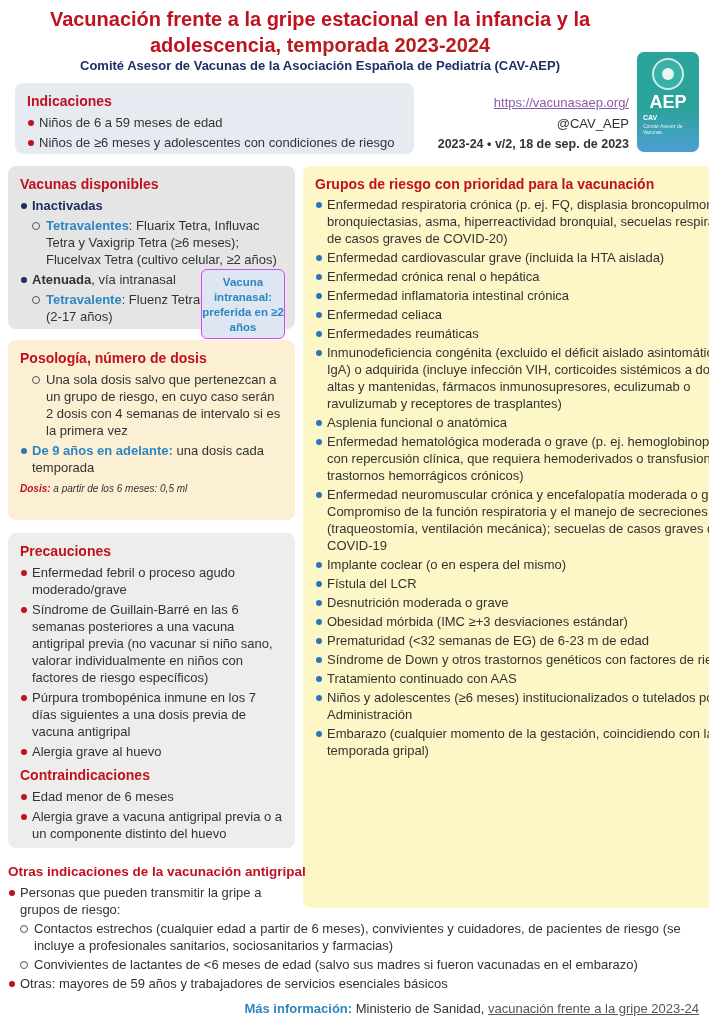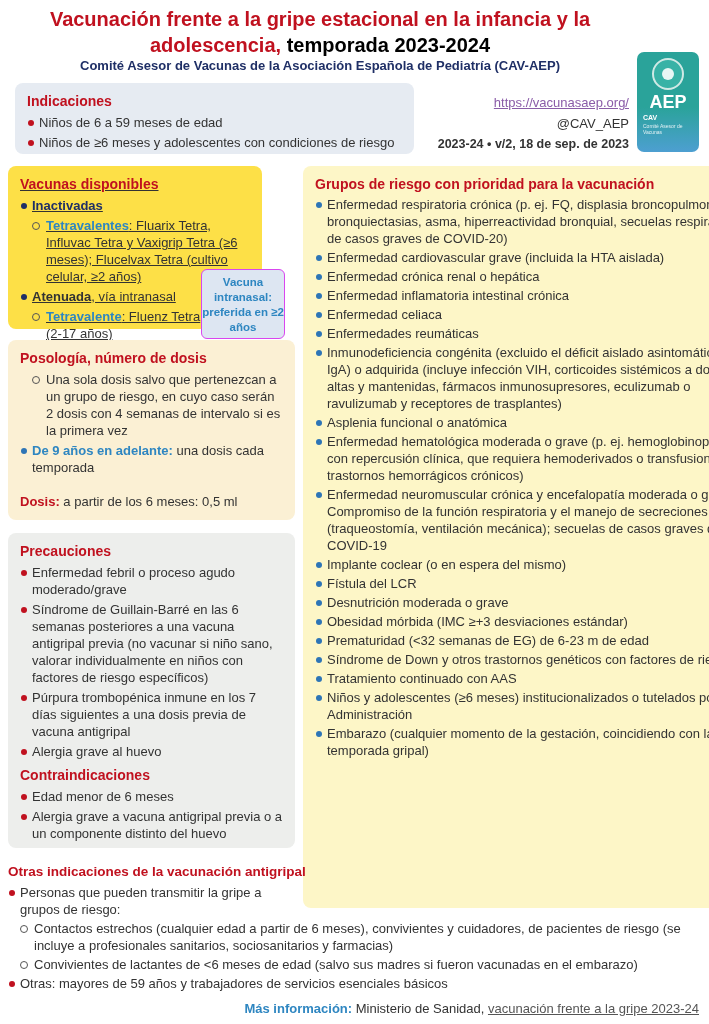--- a/index.html
+++ b/index.html
@@ -1,40 +1,40 @@
 <!DOCTYPE html>
 <html><head>
 <meta charset="utf-8">
 <style>
   * { box-sizing: border-box; margin: 0; padding: 0; }
   html, body { width: 709px; height: 1024px; background: #ffffff; overflow: hidden; }
   body { font-family: "Liberation Sans", "DejaVu Sans", sans-serif; color: #333333; position: relative; }
 
   .title { position: absolute; left: 0; top: 6px; width: 640px; text-align: center; font-weight: bold; line-height: 26px; font-size: 20px; }
   .title .red { color: #c0111f; }
-  .title .navy { color: #000000; }
+  .title .navy { color: #b91c1c; }
   .subtitle { position: absolute; left: 0; top: 58px; width: 640px; text-align: center; font-weight: bold; font-size: 13px; color: #1f2f66; }
 
   .logo { position: absolute; left: 637px; top: 52px; width: 62px; height: 100px; border-radius: 7px;
           background: linear-gradient(#2aa39a 0%, #2aa39a 55%, #4d9fd1 100%); color: #fff; overflow: hidden; }
   .logo .emblem { position: absolute; left: 15px; top: 6px; width: 32px; height: 32px; border-radius: 50%;
           border: 2px solid #cfe9e5; background: #38b2a6; }
   .logo .emblem::after { content: ""; position: absolute; left: 8px; top: 8px; width: 12px; height: 12px; border-radius: 50%; background: #e8f6f4; }
   .logo .aep { position: absolute; left: 0; width: 100%; top: 40px; text-align: center; font-weight: bold; font-size: 18px; }
   .logo .cav { position: absolute; left: 6px; top: 62px; font-size: 7px; font-weight: bold; }
   .logo .cav-sub { position: absolute; left: 6px; top: 71px; font-size: 5px; line-height: 6px; opacity: 0.85; width: 50px; }
 
   .meta { position: absolute; right: 80px; top: 92px; text-align: right; font-size: 13px; line-height: 21px; }
   .meta .url { color: #8a5ca8; text-decoration: underline; }
   .meta .handle { color: #333; }
   .meta .version { font-weight: bold; color: #333; font-size: 12.5px; }
 
   .box { position: absolute; border-radius: 8px; padding: 8px 12px; }
   .box-indic { left: 15px; top: 83px; width: 399px; height: 71px; background: #e6ebf2; }
-  .box-vac { left: 8px; top: 166px; width: 254px; height: 163px; background: #fde047; text-decoration: underline; }
+  .box-vac { left: 8px; top: 166px; width: 287px; height: 163px; background: #e5e5e5; }
   .box-pos { left: 8px; top: 340px; width: 287px; height: 180px; background: #fbf0d4; }
   .box-prec { left: 8px; top: 533px; width: 287px; height: 315px; background: #edeeec; }
   .box-grupos { left: 303px; top: 166px; width: 456px; height: 742px; background: #fdf6c7; }
 
   .h { color: #c0111f; font-weight: bold; font-size: 14px; line-height: 20px; }
   .box-indic .h { font-size: 14px; }
   ul { list-style: none; }
   li { position: relative; font-size: 13px; line-height: 17px; padding-left: 12px; margin-top: 3px; }
   li::before { content: ""; position: absolute; left: 1px; top: 6px; width: 6px; height: 6px; border-radius: 50%; background: var(--dot, #c0111f); }
   li.sub { padding-left: 26px; }
@@ -108,21 +108,21 @@
 <div class="callout">Vacuna intranasal: preferida en ≥2 años</div>
 
 <div class="box box-pos">
   <div class="h">Posología, número de dosis</div>
   <ul>
     <li class="sub">Una sola dosis salvo que pertenezcan a un grupo de riesgo, en cuyo caso serán 2 dosis con 4  semanas de intervalo si es la primera vez</li>
     <li class="blue-dot">
       <span class="blue">De 9 años en adelante:</span><span> una dosis cada temporada</span>
     </li>
   </ul>
-  <div style="font-size:13px; margin-top:18px;">
+  <div style="font-size:10px; margin-top:7px;font-style:italic;">
     <span class="red">Dosis:</span><span> a partir de los 6 meses: 0,5 ml</span>
   </div>
 </div>
 
 <div class="box box-prec">
   <div class="h">Precauciones</div>
   <ul>
     <li>Enfermedad febril o proceso agudo moderado/grave</li>
     <li>Síndrome de Guillain-Barré en las 6 semanas posteriores a una vacuna antigripal previa (no vacunar si niño sano, valorar individualmente en niños con factores de riesgo específicos)</li>
     <li>Púrpura trombopénica inmune en los 7 días siguientes a una dosis previa de vacuna antigripal</li>

